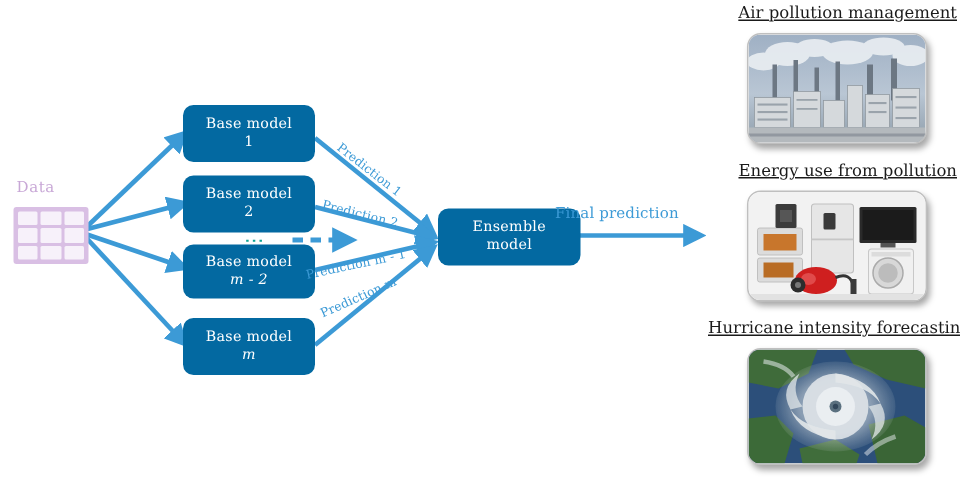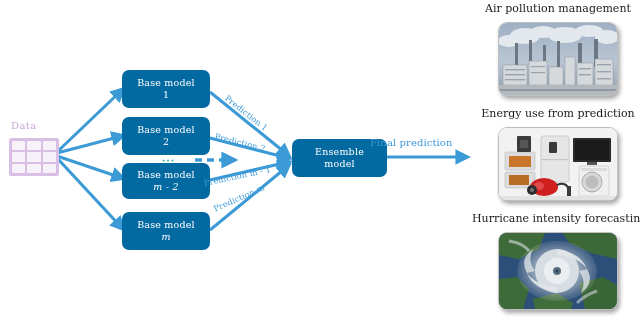--- a/index.html
+++ b/index.html
@@ -80,21 +80,22 @@
     font-size: 13px;
     line-height: 10px;
     letter-spacing: 0;
     writing-mode: vertical-rl;
   }
   .thumb-caption {
     position: absolute;
     font-size: 11px;
     color: #1a1a1a;
     white-space: nowrap;
-    text-align: center;
+    text-align: right;
+    text-decoration: underline;
   }
   .thumb {
     position: absolute;
     border-radius: 9px;
     overflow: hidden;
     box-shadow: 2px 3px 4px rgba(0,0,0,0.35);
     border: 1px solid rgba(0,0,0,0.25);
   }
   .thumb > svg { display: block; }
 </style>
@@ -224,21 +225,21 @@
         <rect x="98" y="48" width="14" height="1.4"></rect>
         <rect x="98" y="55" width="14" height="1.4"></rect>
         <rect x="32" y="43" width="14" height="1.2"></rect>
         <rect x="32" y="49" width="14" height="1.2"></rect>
       </g>
       <rect x="0" y="62" width="118" height="10" fill="#b4b9bd"></rect>
       <rect x="0" y="66" width="118" height="2" fill="#9298a0"></rect>
     </svg>
   </div>
 
-  <div class="thumb-caption" style="left:478px; top:107px; width:160px;">Energy use from prediction</div>
+  <div class="thumb-caption" style="left:478px; top:107px; width:160px;">Energy use from pollution</div>
   <div class="thumb" style="left:498px; top:127px; width:118px; height:72px;">
     <svg width="118" height="72" viewBox="0 0 118 72" xmlns="http://www.w3.org/2000/svg">
       <rect width="118" height="72" fill="#f2f2f2"></rect>
 
       <rect x="74" y="10" width="38" height="24" rx="1" fill="#2a2a2a"></rect>
       <rect x="76" y="12" width="34" height="20" fill="#1b1b1b"></rect>
       <rect x="88" y="34" width="10" height="3" fill="#555"></rect>
 
       <rect x="42" y="8" width="28" height="46" rx="2" fill="#e6e6e6" stroke="#c0c0c0" stroke-width="0.7"></rect>
       <rect x="50" y="14" width="8" height="11" rx="1" fill="#3a3a3a"></rect>

